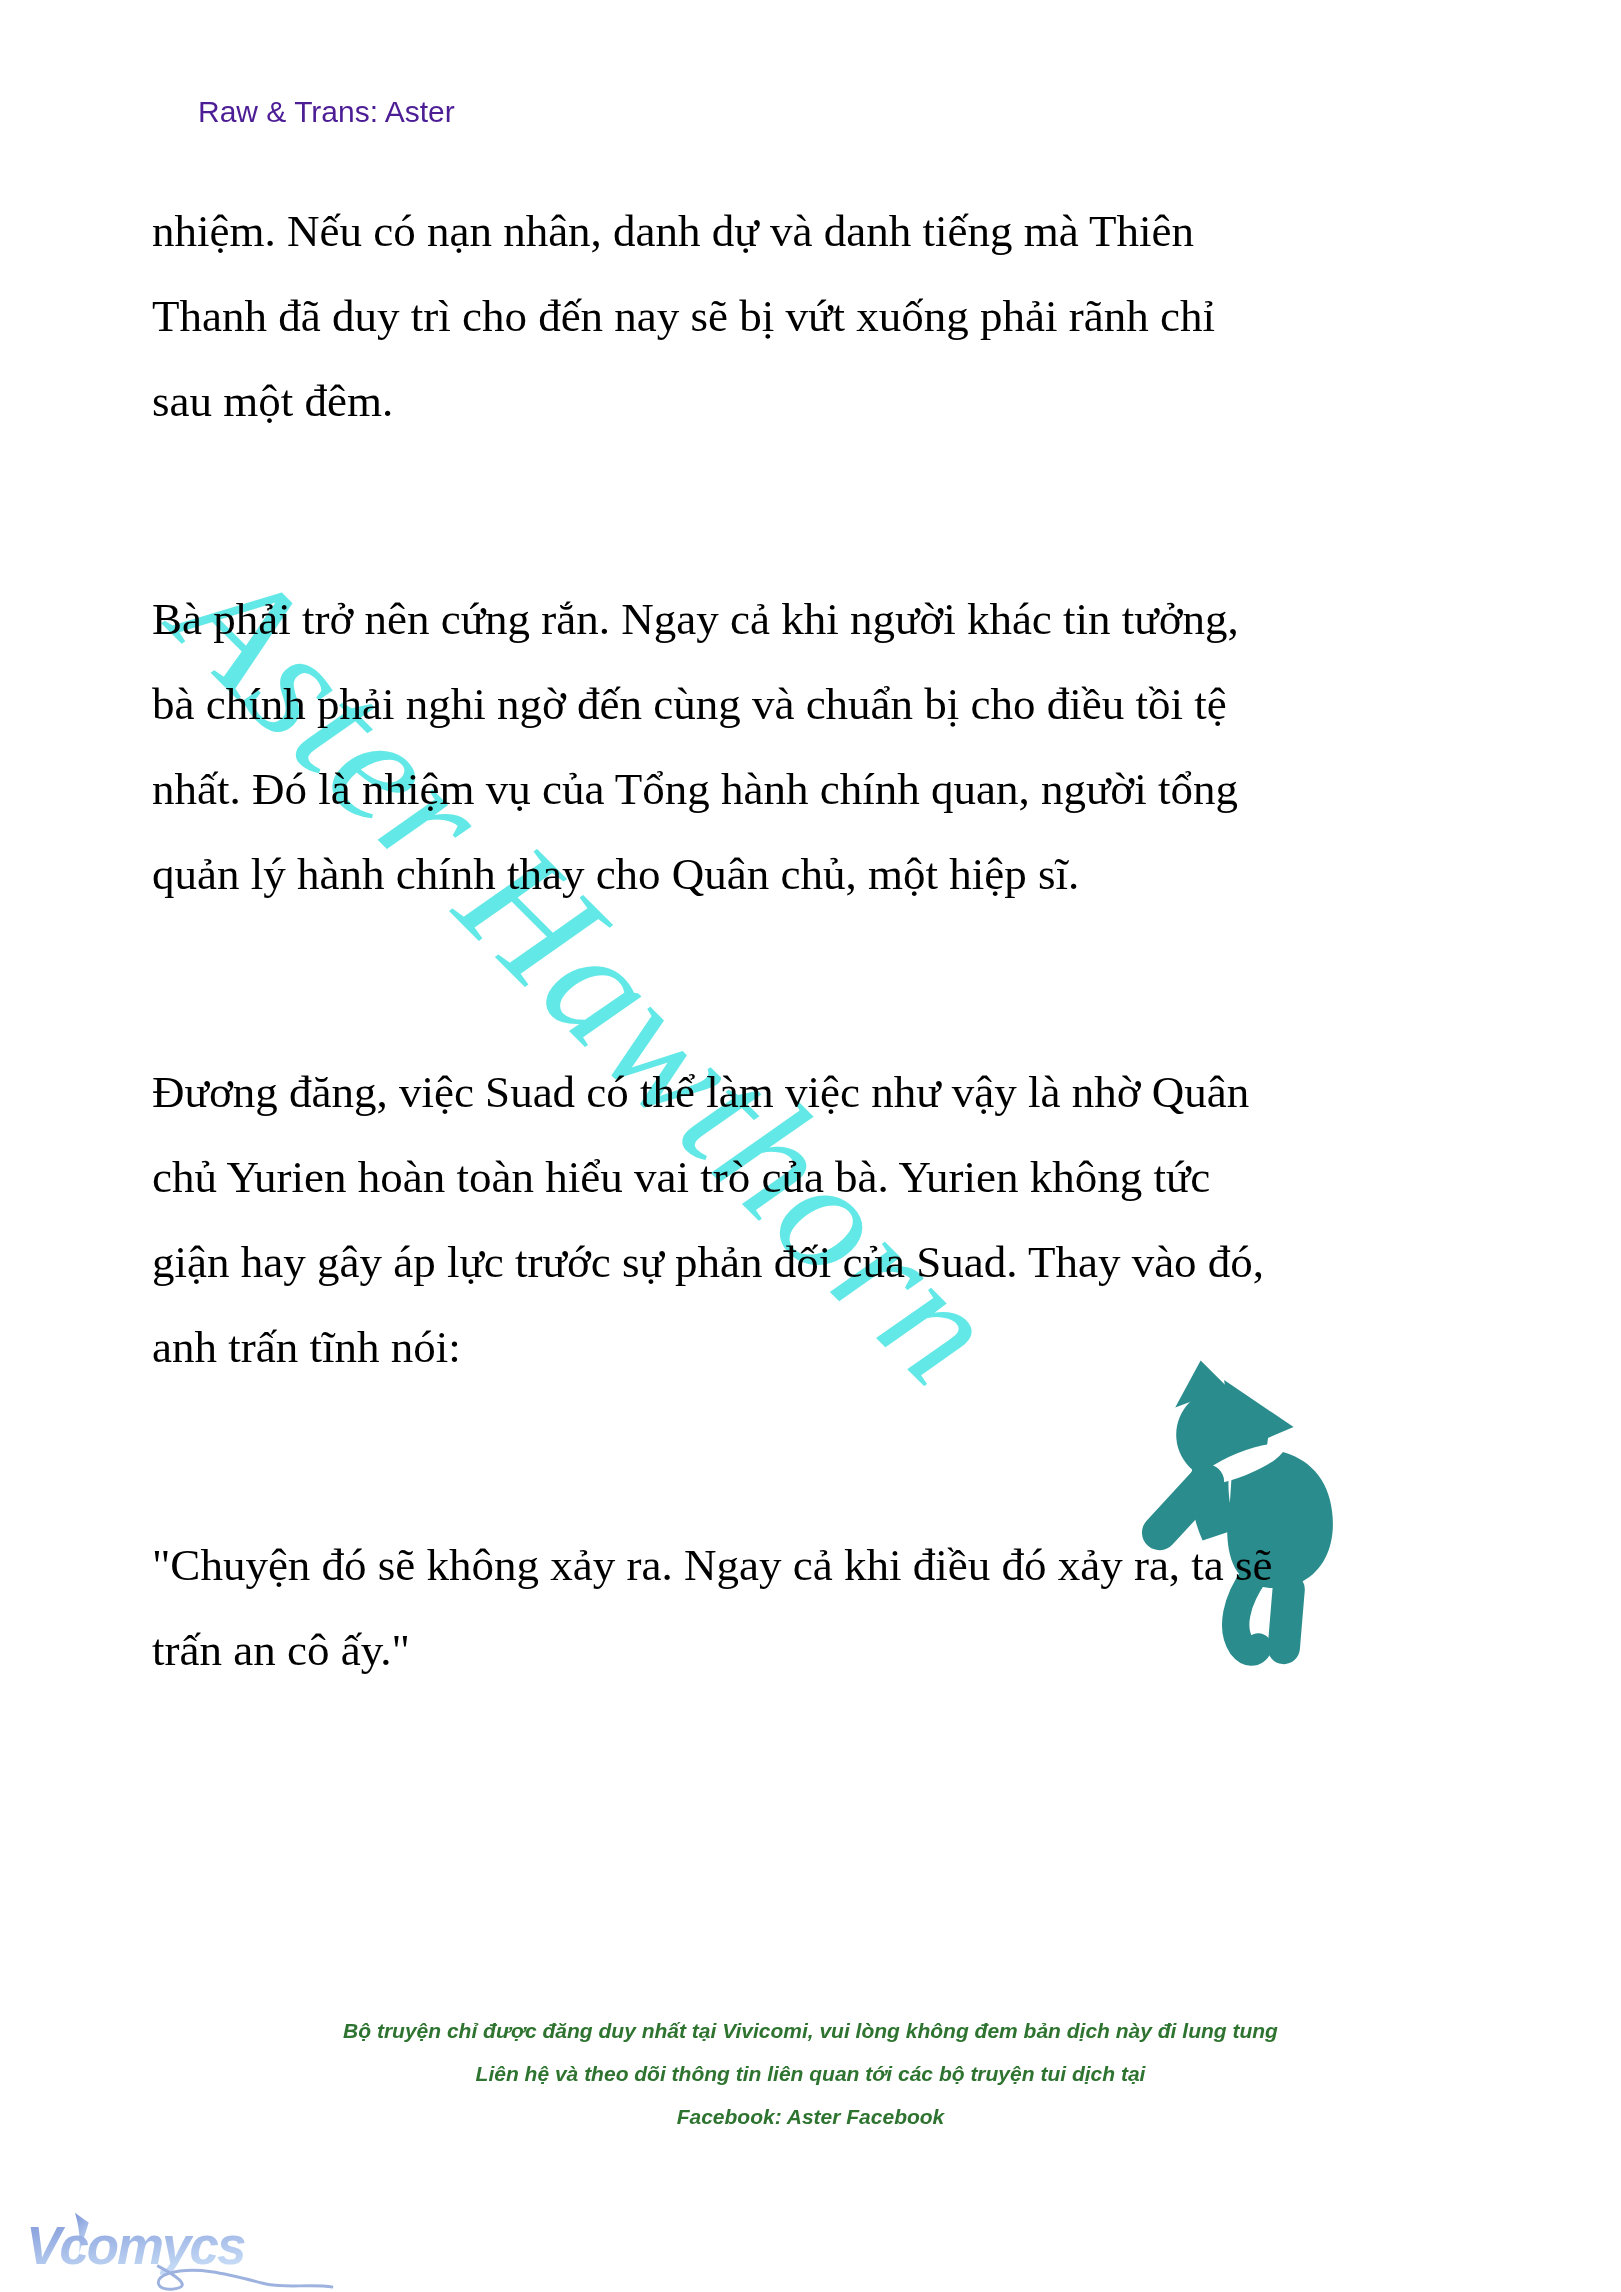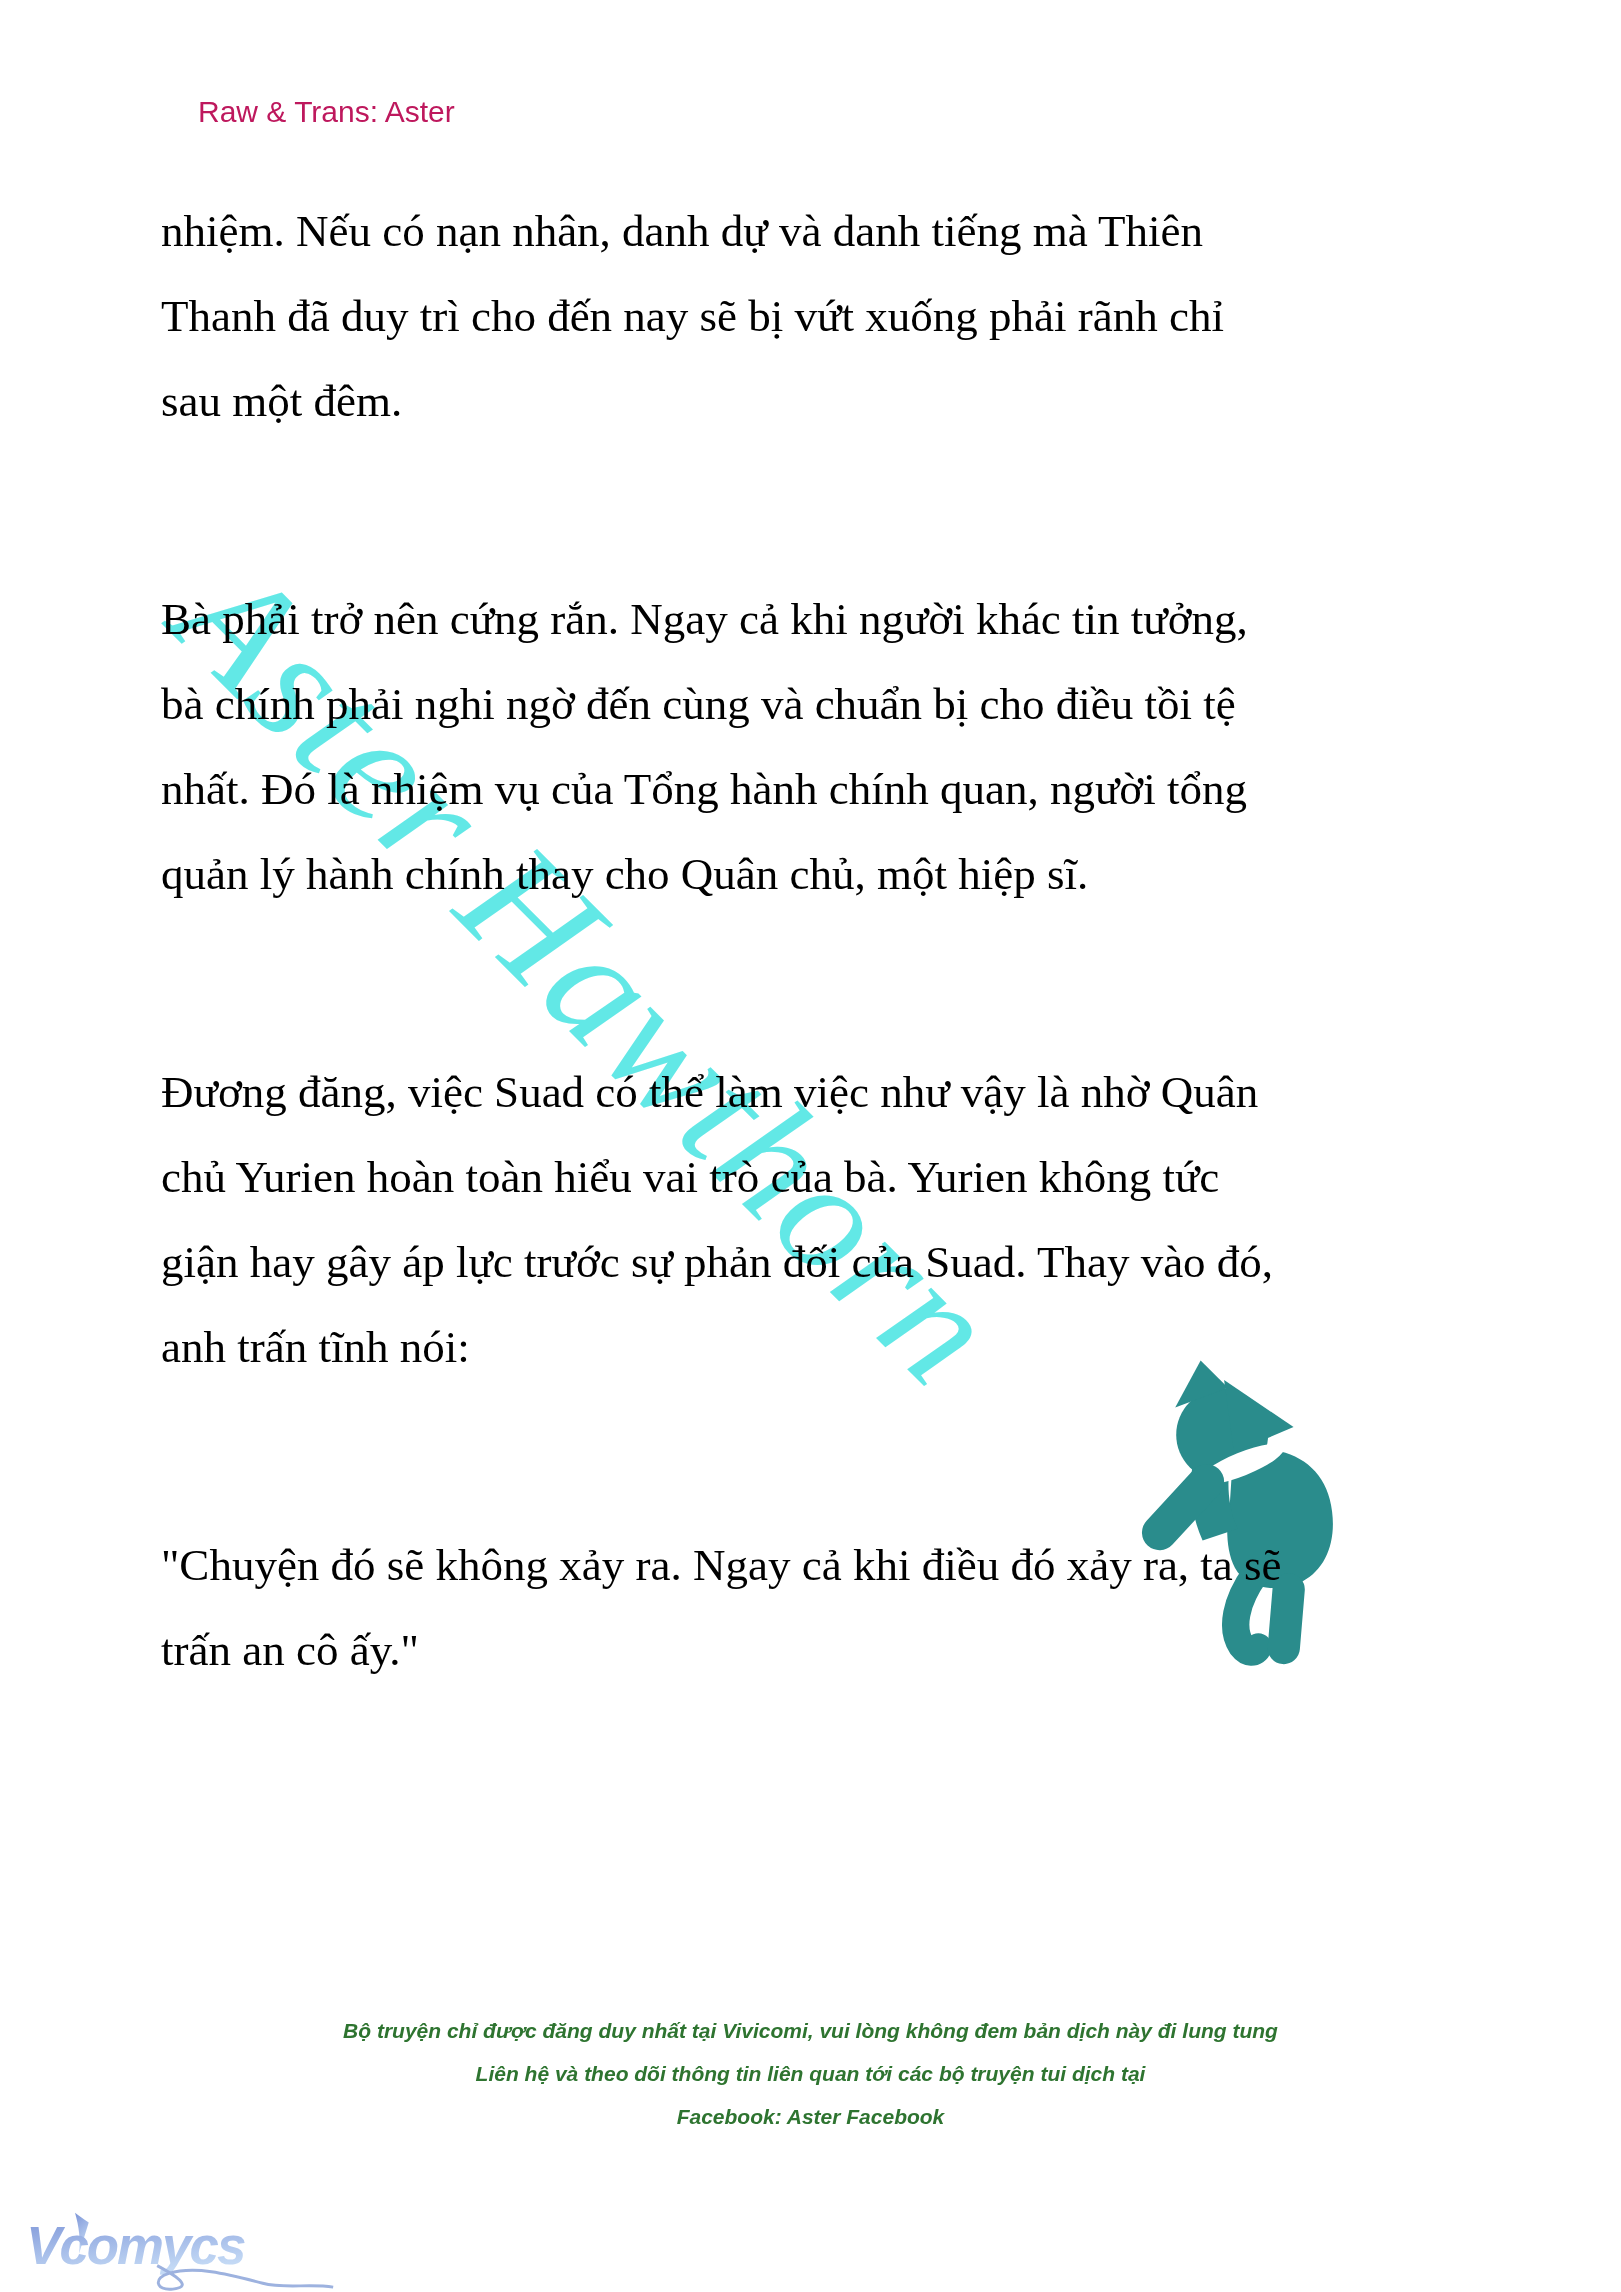--- a/index.html
+++ b/index.html
@@ -21,21 +21,21 @@
     background: #ffffff;
   }
 
   
   .credit {
     position: absolute;
     left: 198px;
     top: 95px;
     font-family: "Liberation Sans", sans-serif;
     font-size: 30px;
-    color: #be185d;
+    color: #4c1d95;
     z-index: 3;
     white-space: nowrap;
     text-align: right;
   }
 
   
   .watermark {
     position: absolute;
     left: 263px;
     top: 534px;
@@ -63,21 +63,21 @@
 
   
   .content {
     position: absolute;
     left: 152px;
     top: 189px;
     width: 1294px;
     z-index: 3;
   }
   .content p {
-    margin: 0 0 133px 9px;
+    margin: 0 0 133px 0;
     padding: 0;
   }
   .content .line {
     font-size: 45px;
     line-height: 85px;
     white-space: nowrap;
   }
 
   
   .footer {

